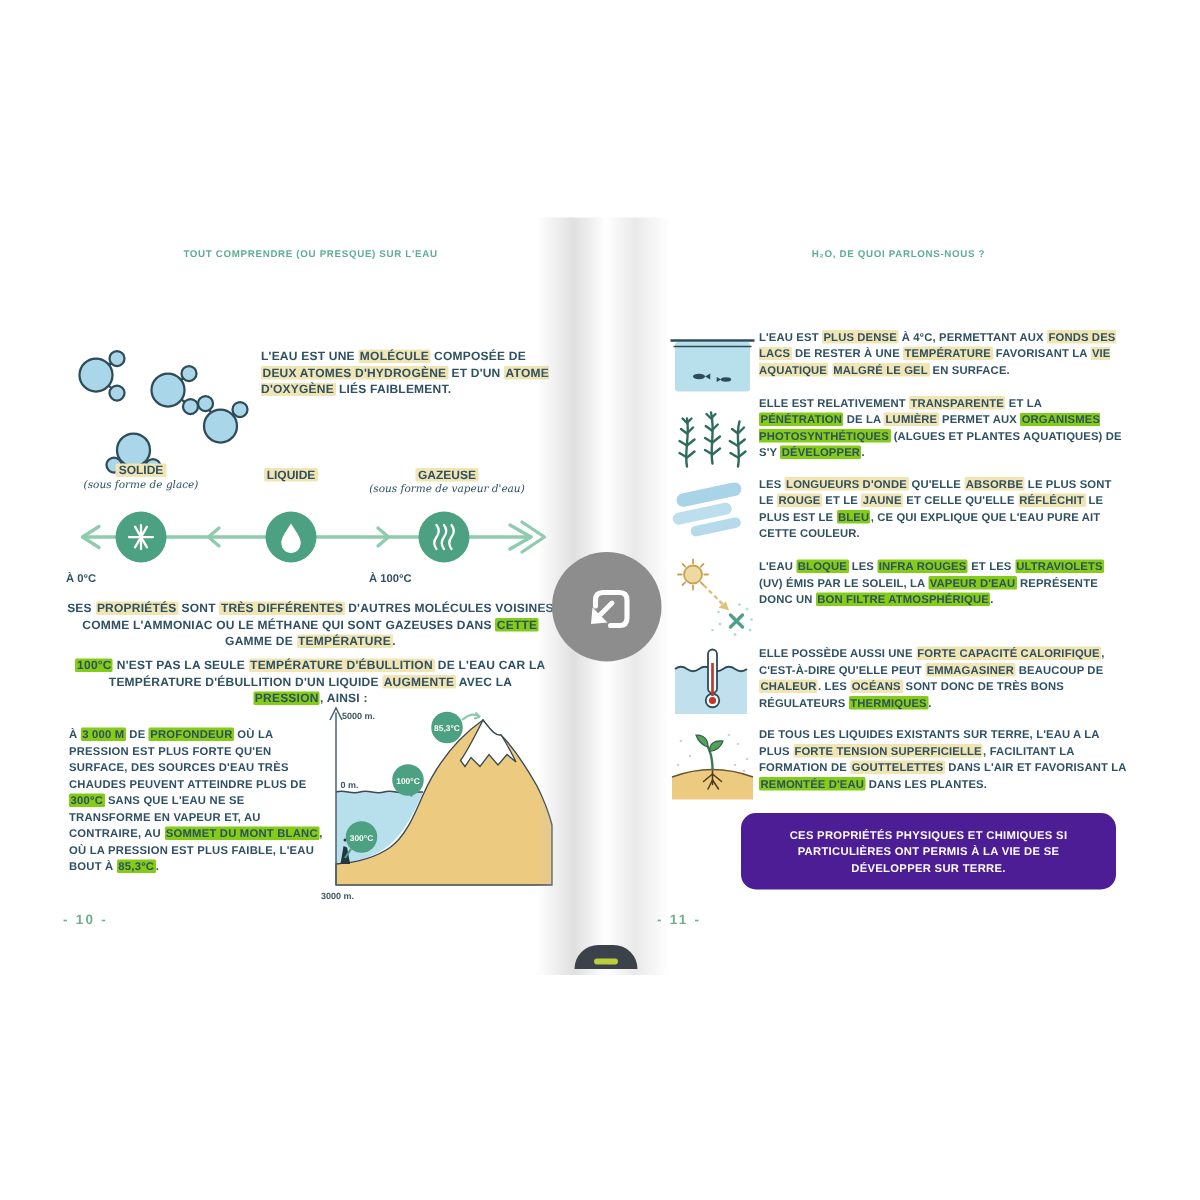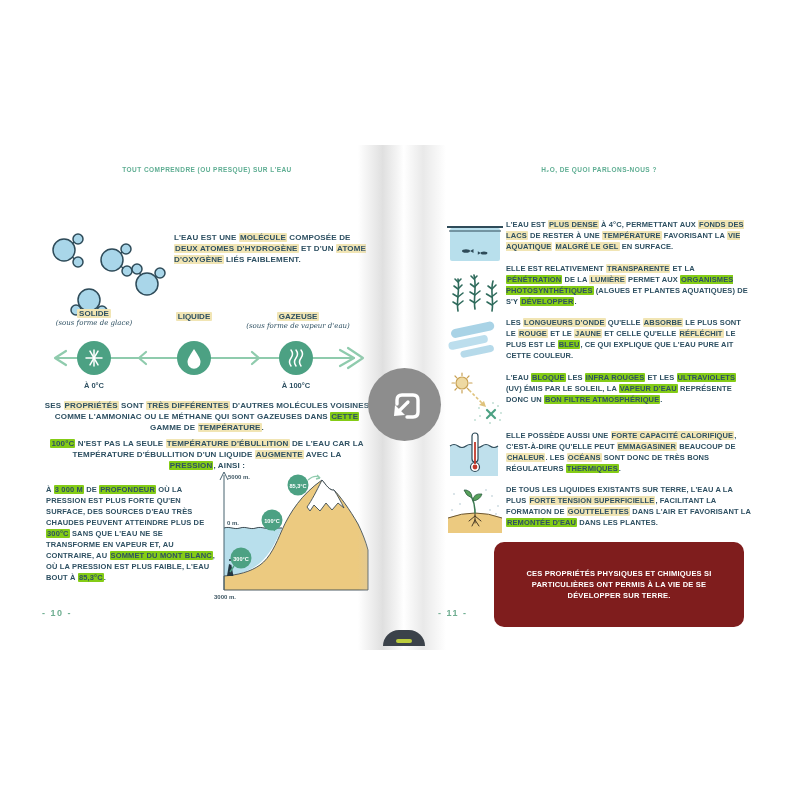--- a/index.html
+++ b/index.html
@@ -14,27 +14,27 @@
   .body8{font-size:8px;line-height:11px;}
   .body75{font-size:7.5px;line-height:11px;}
   .hl-y{background:#f1e5b4;padding:0 1px;border-radius:1px;}
   .hl-b{background:#84cc16;padding:0 1px;border-radius:1px;}
   .abs{position:absolute;}
   .center{text-align:center;}
   .statecol{position:absolute;text-align:center;}
   .statelabel{font-size:8px;font-weight:bold;color:#2e5062;}
   .statelabel .hl-y{padding:0 2px;}
   .statesub{font-family:"DejaVu Serif",serif;font-style:italic;font-size:7px;color:#2e5062;margin-top:1px;text-align:center;}
-  .statetemp{position:absolute;font-size:7.5px;font-weight:bold;color:#2e5062;text-align:center;}
+  .statetemp{position:absolute;font-size:7.5px;font-weight:bold;color:#2e5062;}
   .gcircle{position:absolute;width:34px;height:34px;border-radius:50%;background:#4ca183;display:flex;align-items:center;justify-content:center;}
   .footerpg{position:absolute;top:458px;left:0;right:0;font-size:9px;font-weight:bold;letter-spacing:1.5px;color:#6fae91;}
   .item{position:absolute;left:6px;display:flex;align-items:flex-start;width:314px;}
   .item .ic{flex:0 0 62px;display:flex;justify-content:center;}
   .item .tx{width:246px;font-size:7.5px;line-height:11px;font-weight:bold;color:#2e5062;letter-spacing:.1px;}
-  .conclusion{position:absolute;left:56px;top:392px;width:226px;background:#7f1d1d;border-radius:10px;padding:26px 12px;color:#ffffff;font-size:7.5px;line-height:11px;font-weight:bold;text-align:center;letter-spacing:.2px;}
+  .conclusion{position:absolute;left:56px;top:392px;width:226px;background:#4c1d95;border-radius:10px;padding:9px 12px;color:#ffffff;font-size:7.5px;line-height:11px;font-weight:bold;text-align:center;letter-spacing:.2px;}
   .gutter{position:absolute;left:358px;top:145px;width:88px;height:505px;pointer-events:none;
     background:linear-gradient(90deg,rgba(214,214,214,0) 0%,rgba(198,198,198,.55) 28%,rgba(243,243,243,.95) 44%,#ffffff 52%,rgba(206,206,206,.45) 74%,rgba(214,214,214,0) 100%);}
   .overlay-btn{position:absolute;left:368px;top:368px;width:73px;height:73px;border-radius:50%;background:#8d8d8d;border:none;display:flex;align-items:center;justify-content:center;cursor:pointer;padding:0;}
   .fab{position:absolute;left:383px;top:630px;width:42px;height:16px;border-radius:21px 21px 0 0;background:#3b424a;border:none;cursor:pointer;display:flex;justify-content:center;}
   .fab-pill{width:16px;height:4px;margin-top:8px;border-radius:2px;background:#bccd3d;}
 </style>
 </head>
 <body>
 
 <div class="canvas">

